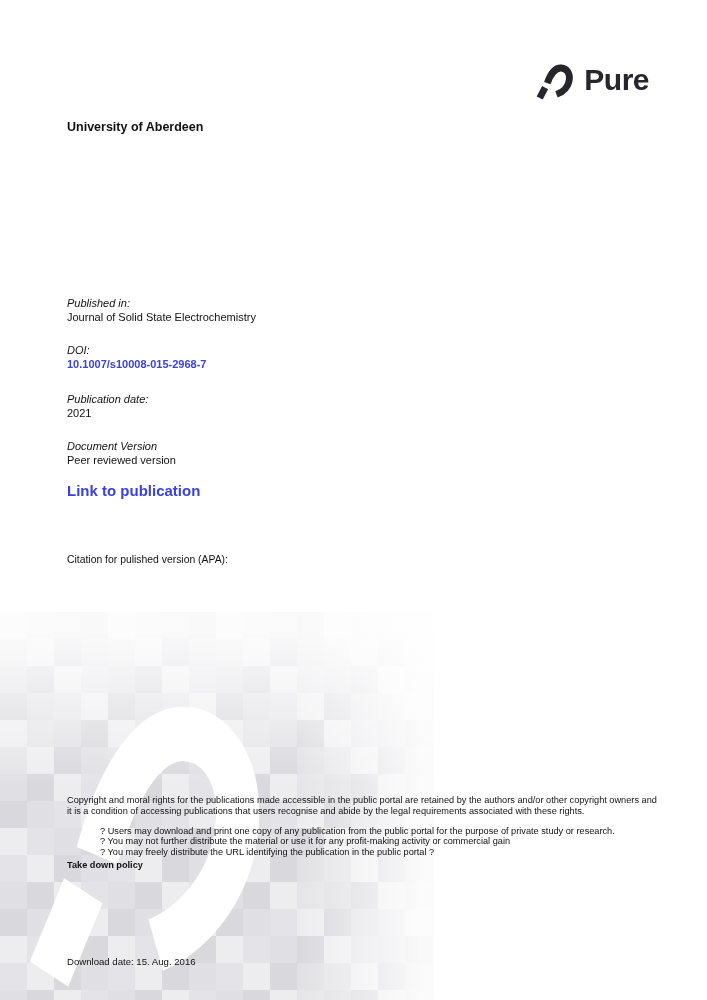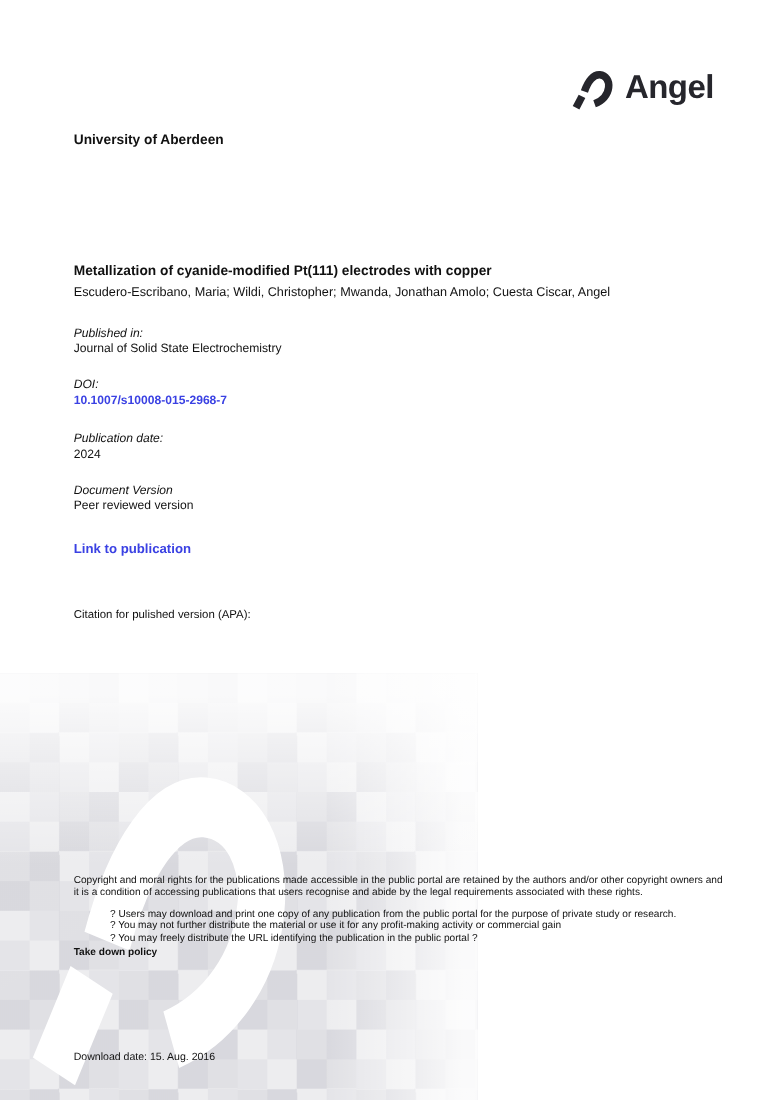--- a/index.html
+++ b/index.html
@@ -31,21 +31,21 @@
   .pub-block{top:239px;width:588px;}
   .pub-title{font-size:12.5px;font-weight:bold;margin:0 0 6px 0;line-height:1.15;}
   .pub-authors{font-size:11.5px;line-height:1.22;}
   .field{line-height:13.5px;font-size:11px;}
   .field .label{font-style:italic;}
   .f-published{top:297px;}
   .f-doi{top:344px;}
   .f-date{top:393px;}
   .f-version{top:440px;}
   .link{color:#3a41e3;text-decoration:none;cursor:pointer;font-weight:bold;}
-  .f-linkpub{top:492px;font-size:12px;}
+  .f-linkpub{top:482px;font-size:15px;}
   .citation{top:553px;width:600px;font-size:10.4px;line-height:13px;}
   .citation .label{}
   .rights{top:795px;width:594px;font-size:9.2px;line-height:11px;}
   .rights h4{margin:0;font-size:9.2px;line-height:11px;}
   .rights p{margin:0;}
   .bullets{margin:9px 0 3px 33px;line-height:10.3px;}
   .takedown-h{margin-top:5px;}
   .download{top:956px;font-size:9.6px;}
 </style>
 </head>
@@ -58,43 +58,39 @@
       <path d="M 32,58 C 40,34 53,19 67,20 C 81,21 89,34 87,49 C 85,66 72,80 55,86" fill="none" stroke="#ffffff" stroke-width="17"></path>
       <path d="M 26.5,69 L 13,95" fill="none" stroke="#ffffff" stroke-width="17"></path>
     </svg>
   </div>
 
   <div class="logo">
     <svg width="49" height="40" viewBox="0 0 100 100">
       <path d="M 32,58 C 40,34 53,19 67,20 C 81,21 89,34 87,49 C 85,66 72,80 55,86" fill="none" stroke="#26262c" stroke-width="17"></path>
       <path d="M 26.5,69 L 13,95" fill="none" stroke="#26262c" stroke-width="17"></path>
     </svg>
-    <span class="logo-text">Angel</span>
+    <span class="logo-text">Pure</span>
   </div>
 
   <div class="abs institution">University of Aberdeen</div>
 
-  <div class="abs pub-block">
-    <h1 class="pub-title">Metallization of cyanide-modified Pt(111) electrodes with copper</h1>
-    <div class="pub-authors">Escudero-Escribano, Maria; Wildi, Christopher; Mwanda, Jonathan Amolo; Cuesta Ciscar, Angel</div>
-  </div>
 
   <div class="abs field f-published">
     <div class="label">Published in:</div>
     <div>Journal of Solid State Electrochemistry</div>
   </div>
 
   <div class="abs field f-doi">
     <div class="label">DOI:</div>
     <a class="link">10.1007/s10008-015-2968-7</a>
   </div>
 
   <div class="abs field f-date">
     <div class="label">Publication date:</div>
-    <div>2024</div>
+    <div>2021</div>
   </div>
 
   <div class="abs field f-version">
     <div class="label">Document Version</div>
     <div>Peer reviewed version</div>
   </div>
 
   <a class="abs link f-linkpub">Link to publication</a>
 
   <div class="abs citation">

